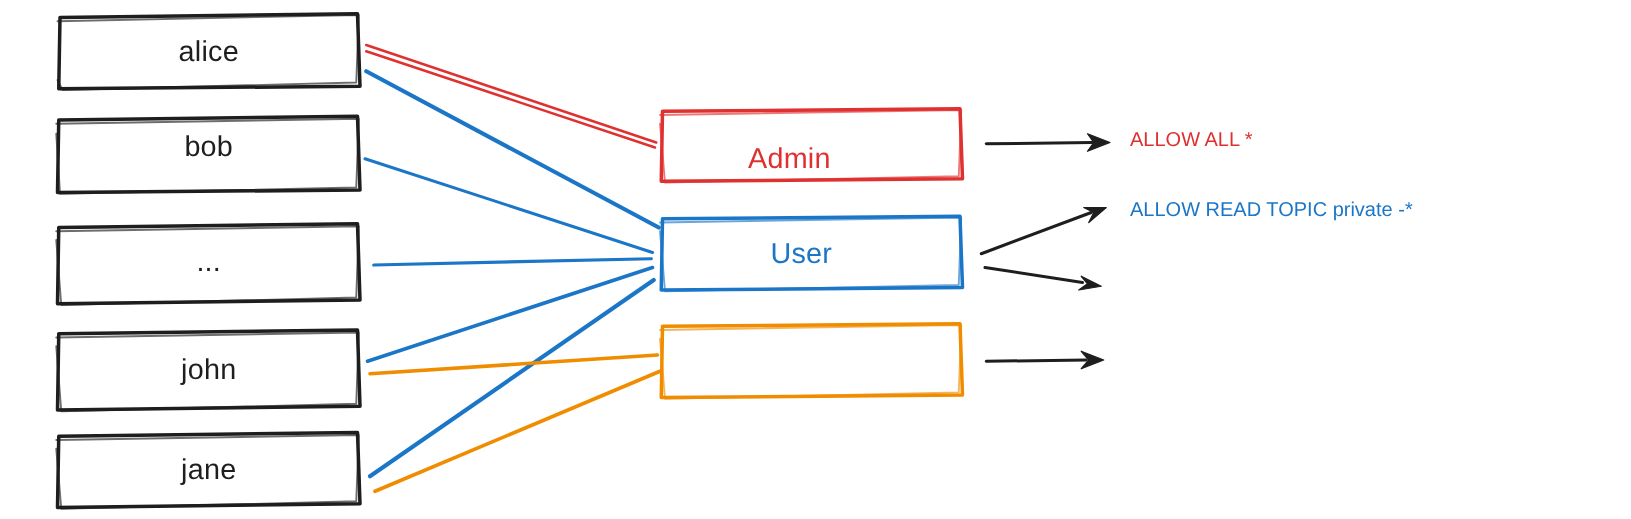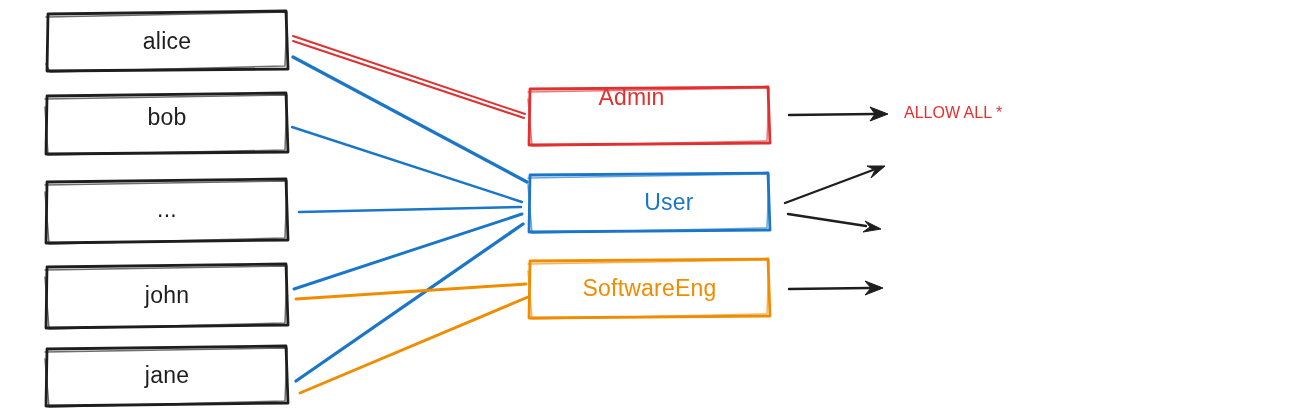--- a/index.html
+++ b/index.html
@@ -138,19 +138,19 @@
       <polygon class="arrow-head" points="847,288 829,281 835,288 829,295"></polygon>
     </g>
   </svg>
 
   <div class="lbl c-black" style="left:10px;top:12px;width:242px;height:58px">alice</div>
   <div class="lbl c-black" style="left:10px;top:94px;width:242px;height:46px">bob</div>
   <div class="lbl c-black" style="left:10px;top:178px;width:242px;height:62px">...</div>
   <div class="lbl c-black" style="left:10px;top:346px;width:242px;height:58px">jane</div>
   <div class="lbl c-black" style="left:10px;top:264px;width:242px;height:62px">john</div>
 
-  <div class="lbl c-red" style="left:493px;top:69px;width:205px;height:57px">Admin</div>
-  <div class="lbl c-blue" style="left:494px;top:173px;width:278px;height:58px">User</div>
-  <div class="lbl c-orange" style="left:493px;top:259px;width:241px;height:58px">SoftwareEng</div>
+  <div class="lbl c-red" style="left:493px;top:98px;width:205px;height:57px">Admin</div>
+  <div class="lbl c-blue" style="left:466px;top:173px;width:278px;height:58px">User</div>
 
   <div class="perm c-red" style="left:868px;top:98px">ALLOW ALL *</div>
+  <div class="perm c-blue" style="left:868px;top:154px">ALLOW READ TOPIC private -*</div>
 
 </div>
 
 </body></html>

